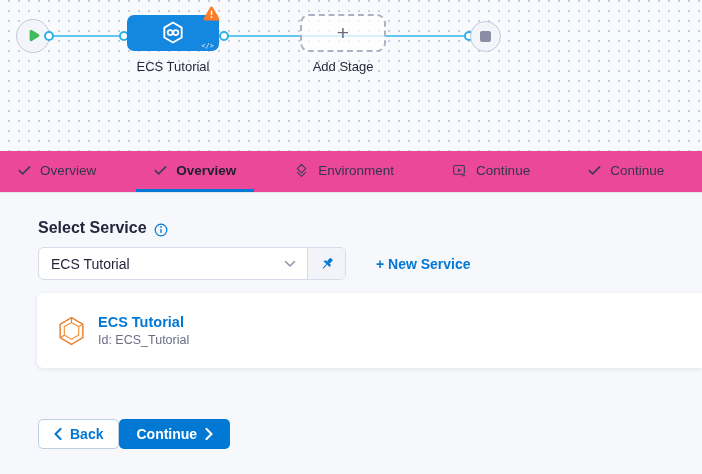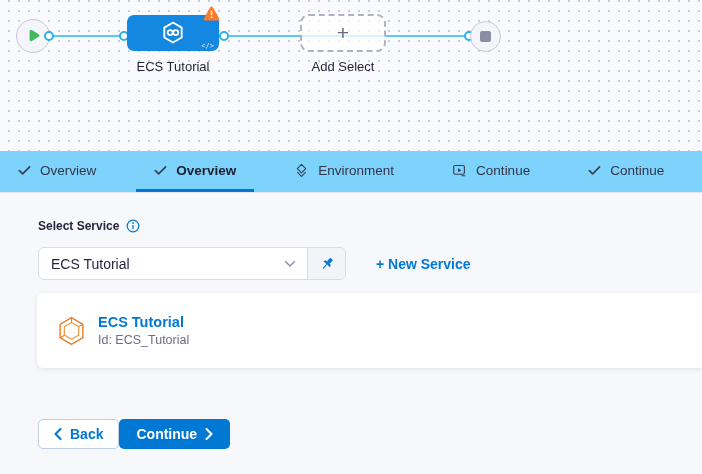--- a/index.html
+++ b/index.html
@@ -30,31 +30,31 @@
     border:2px dashed #aeb1c4;border-radius:9px;background:rgba(255,255,255,.75);
     display:flex;align-items:center;justify-content:center;color:#696b80;font-size:21px;
     font-weight:400;cursor:pointer;}
   .add-stage-label{left:300px;top:59px;width:86px;}
   .end-node{position:absolute;left:470px;top:21px;width:31px;height:31px;border-radius:50%;
     background:#f4f5fa;border:1px solid #c6c8d8;box-sizing:border-box;
     display:flex;align-items:center;justify-content:center;}
   .stop-square{width:11px;height:11px;background:#8b8da4;border-radius:2px;}
 
   
-  .tabbar{position:absolute;top:151px;left:0;width:702px;height:42px;background:#7dd3fc;
+  .tabbar{position:absolute;top:151px;left:0;width:702px;height:42px;background:#ec4899;
     border-bottom:1px solid #e2e4ee;box-sizing:border-box;display:flex;gap:22px;}
   .tab{display:flex;align-items:center;gap:9px;padding:0 18px;font-size:13.5px;color:#33354a;
     cursor:pointer;border-bottom:3px solid transparent;box-sizing:border-box;white-space:nowrap;}
   .tab.active{font-weight:700;color:#1d1e30;border-bottom-color:#0278d5;}
   .tab-icon{display:flex;align-items:center;line-height:0;}
 
   
   .content{position:absolute;top:193px;left:0;width:702px;height:281px;background:#f6f8fc;}
-  .label-row{position:absolute;left:38px;top:26px;display:flex;align-items:flex-start;gap:7px;
-    font-size:12px;font-weight:700;color:#25263c;}
+  .label-row{position:absolute;left:38px;top:26px;display:flex;align-items:flex-end;gap:7px;
+    font-size:16px;font-weight:700;color:#25263c;}
   .select-row{position:absolute;left:38px;top:54px;display:flex;align-items:center;}
   .select-group{width:308px;height:33px;display:flex;border:1px solid #d8dbe8;border-radius:6px;
     background:#fff;box-sizing:border-box;overflow:hidden;}
   .select-input{flex:1;display:flex;align-items:center;justify-content:space-between;
     padding:0 11px 0 12px;font-size:14px;color:#25263c;cursor:pointer;}
   .pin-btn{width:38px;background:#f3f4fa;border:none;border-left:1px solid #d8dbe8;
     display:flex;align-items:center;justify-content:center;cursor:pointer;}
   .new-service{margin-left:30px;color:#0278d5;font-weight:700;font-size:14px;cursor:pointer;
     text-decoration:none;}
   .service-card{position:absolute;left:37px;top:100px;right:0;height:75px;background:#fff;
@@ -106,21 +106,21 @@
       </span>
       <span class="code-badge">&lt;/&gt;</span>
     </div>
     <div class="node-label stage-label">ECS Tutorial</div>
 
     <div class="connector c3"></div>
 
     <div class="add-stage">
       <span>+</span>
     </div>
-    <div class="node-label add-stage-label">Add Select</div>
+    <div class="node-label add-stage-label">Add Stage</div>
 
     <div class="connector c4"></div>
 
     <div class="end-node">
       <div class="stop-square"></div>
     </div>
   </div>
 
   <div class="tabbar">
     <div class="tab">

